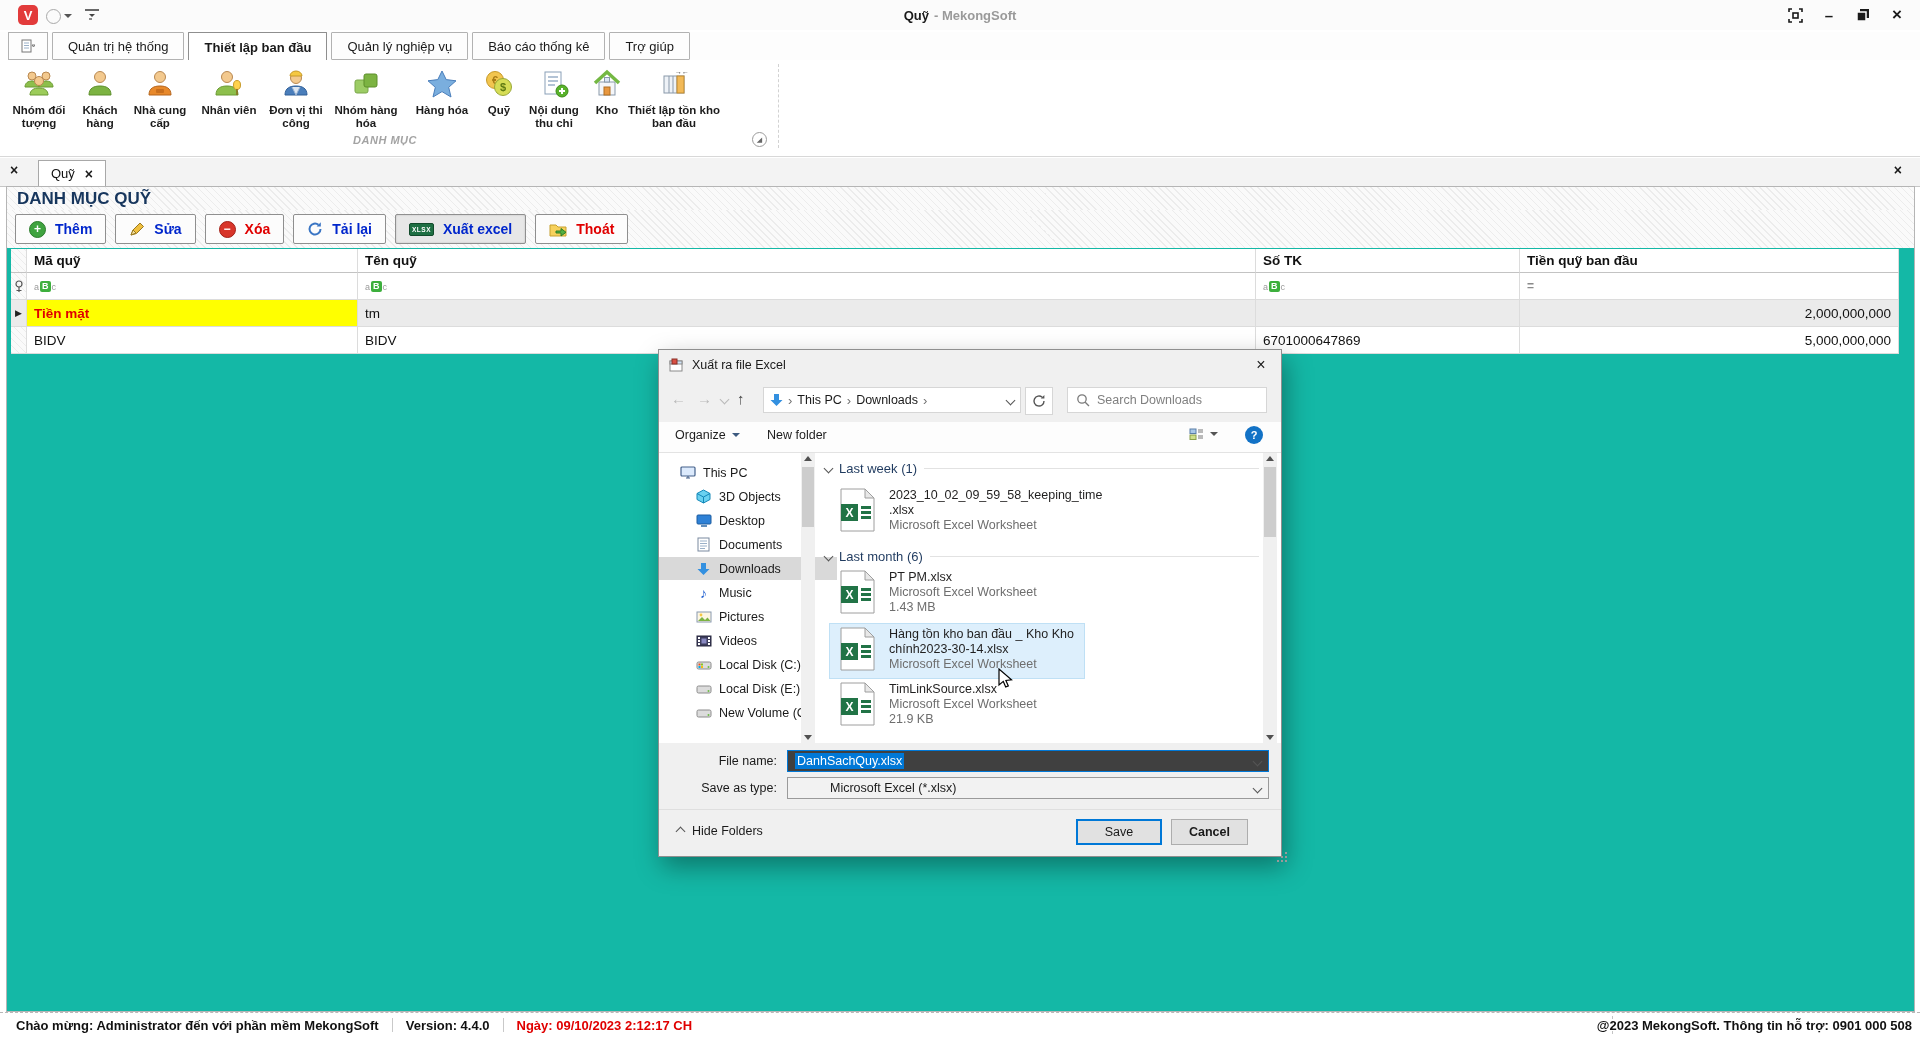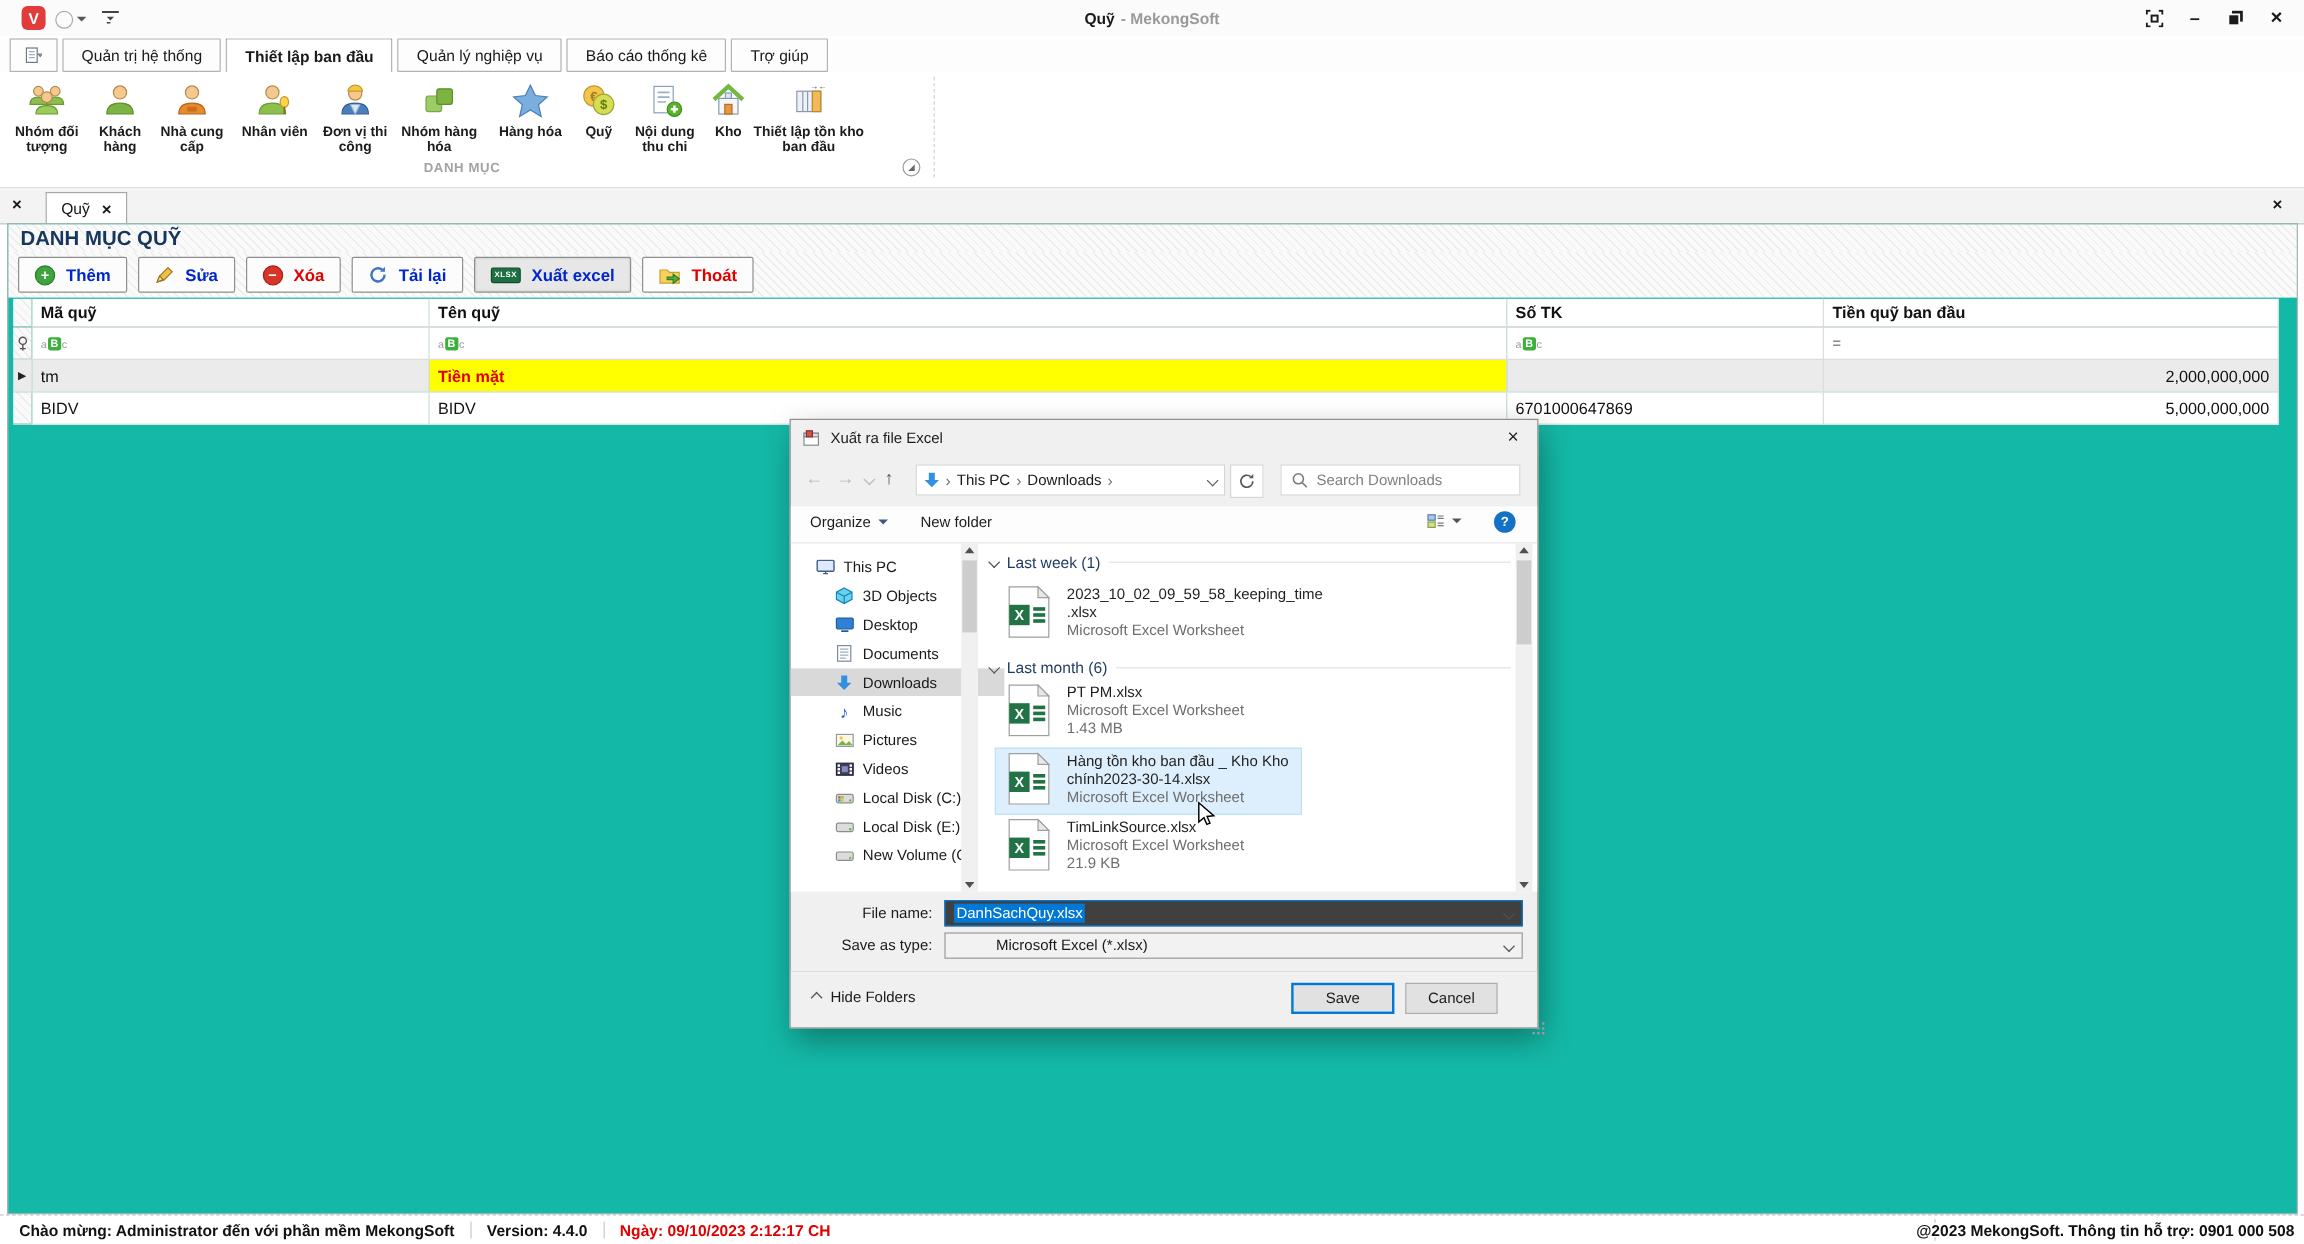--- a/index.html
+++ b/index.html
@@ -29,21 +29,21 @@
     font-size:13px;color:#1a1a1a;border-radius:1px;}
   .rtab.active{background:#fff;border-color:#8f8f8f;height:28px;border-bottom:1px solid #fff;font-weight:bold;}
   #appMenuBtn{width:38px;height:26px;border:1px solid #b2b2b2;background:#fdfdfd;display:flex;align-items:center;justify-content:center;gap:3px;}
 
   
   #ribbonBody{position:absolute;left:0;top:60px;width:1920px;height:96px;background:#fff;border-bottom:1px solid #d8d8d8;}
   #ritems{position:absolute;left:6px;top:2px;display:flex;align-items:flex-start;}
   .ritem{display:flex;flex-direction:column;align-items:center;padding-top:3px;}
   .ricon{height:38px;display:flex;align-items:center;justify-content:center;}
   .rlabel{font-size:11.5px;font-weight:bold;color:#1c1c1c;text-align:center;line-height:13px;margin-top:1px;}
-  #rgroup{position:absolute;left:0;top:74px;width:770px;text-align:center;font-size:11px;font-weight:bold;color:#a3a3a3;letter-spacing:.5px;}
+  #rgroup{position:absolute;left:0;top:74px;width:770px;text-align:center;font-size:11px;font-weight:bold;color:#a3a3a3;letter-spacing:.5px;font-style:italic;}
   #rgroup-exp{position:absolute;left:752px;top:72px;width:13px;height:13px;border:1px solid #9b9b9b;border-radius:50%;
     font-size:7px;color:#666;display:flex;align-items:center;justify-content:center;}
   #rsep{position:absolute;left:778px;top:4px;height:84px;border-left:1px dashed #d2d2d2;}
 
   
   #tabstrip{position:absolute;left:0;top:158px;width:1920px;height:28px;background:#f3f3f3;border-bottom:1px solid #c6c6c6;}
   .xglyph{font-weight:bold;color:#1a1a1a;font-size:14px;line-height:1;}
   #ts-close-left{position:absolute;left:10px;top:5px;}
   #doc-tab{position:absolute;left:38px;top:2px;height:25px;background:#fff;border:1px solid #a8a8a8;border-bottom:none;
     display:flex;align-items:center;gap:10px;padding:0 12px;font-size:13px;}
@@ -142,21 +142,21 @@
   .combo{position:absolute;left:128px;width:482px;height:22px;background:#404040;display:flex;align-items:center;
     justify-content:space-between;padding:0 7px;box-sizing:border-box;}
   #fnCombo{border:1px solid #0078d7;}
   #fnCombo .selText{background:#0078d7;color:#fff;padding:1px 2px;}
   #stCombo{border:1px solid #9a9a9a;background:#f2f2f2;color:#1a1a1a;padding-left:42px;}
   #dlgFooter{position:absolute;left:0;top:459px;width:100%;height:46px;background:#f0f0f0;border-top:1px solid #dfdfdf;}
   #hideFolders{position:absolute;left:18px;top:14px;display:flex;align-items:center;gap:8px;color:#1a1a1a;}
   .dlgBtn{position:absolute;top:9px;height:26px;background:#e1e1e1;display:flex;align-items:center;justify-content:center;
     font-size:12.5px;color:#1a1a1a;box-sizing:border-box;}
   #saveBtn{left:417px;width:86px;border:2px solid #0078d7;}
-  #cancelBtn{left:512px;width:77px;border:1px solid #adadad;}
+  #cancelBtn{left:512px;width:77px;border:1px solid #adadad;font-weight:bold;}
   #grip{position:absolute;right:2px;bottom:2px;width:2px;height:2px;background:transparent;
     box-shadow:8px 0 #9a9a9a,4px 4px #9a9a9a,8px 4px #9a9a9a,0 8px #9a9a9a,4px 8px #9a9a9a,8px 8px #9a9a9a;}
 
   #cursor{position:absolute;left:997px;top:668px;z-index:200;pointer-events:none;}
 </style>
 </head>
 <body>
 
 <div id="app">
 
@@ -415,22 +415,22 @@
             </span>
         </div>
         <div class="gcell">
           <span class="eq">=</span>
         </div>
       </div>
       <div class="grow gdata sel">
         <div class="gcell gutter">
             <span class="rowmark">▶</span>
           </div>
+        <div class="gcell cell-cash">Tiền mặt</div>
         <div class="gcell">tm</div>
-        <div class="gcell cell-cash">Tiền mặt</div>
         <div class="gcell"></div>
         <div class="gcell num">2,000,000,000</div>
       </div>
       <div class="grow gdata">
         <div class="gcell gutter"></div>
         <div class="gcell">BIDV</div>
         <div class="gcell">BIDV</div>
         <div class="gcell">6701000647869</div>
         <div class="gcell num">5,000,000,000</div>
       </div>

